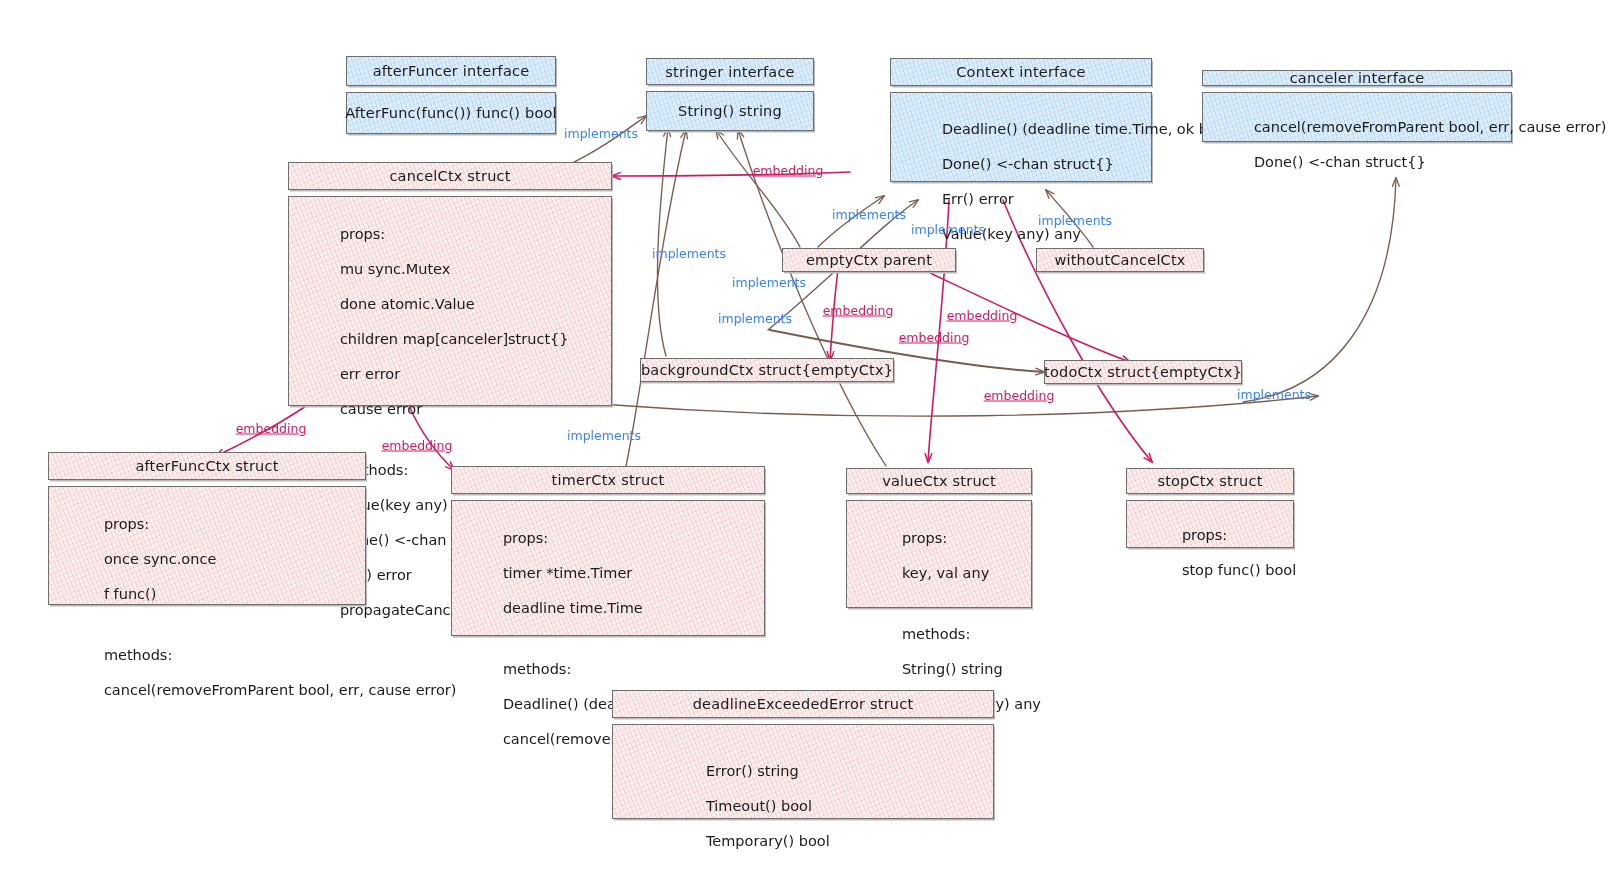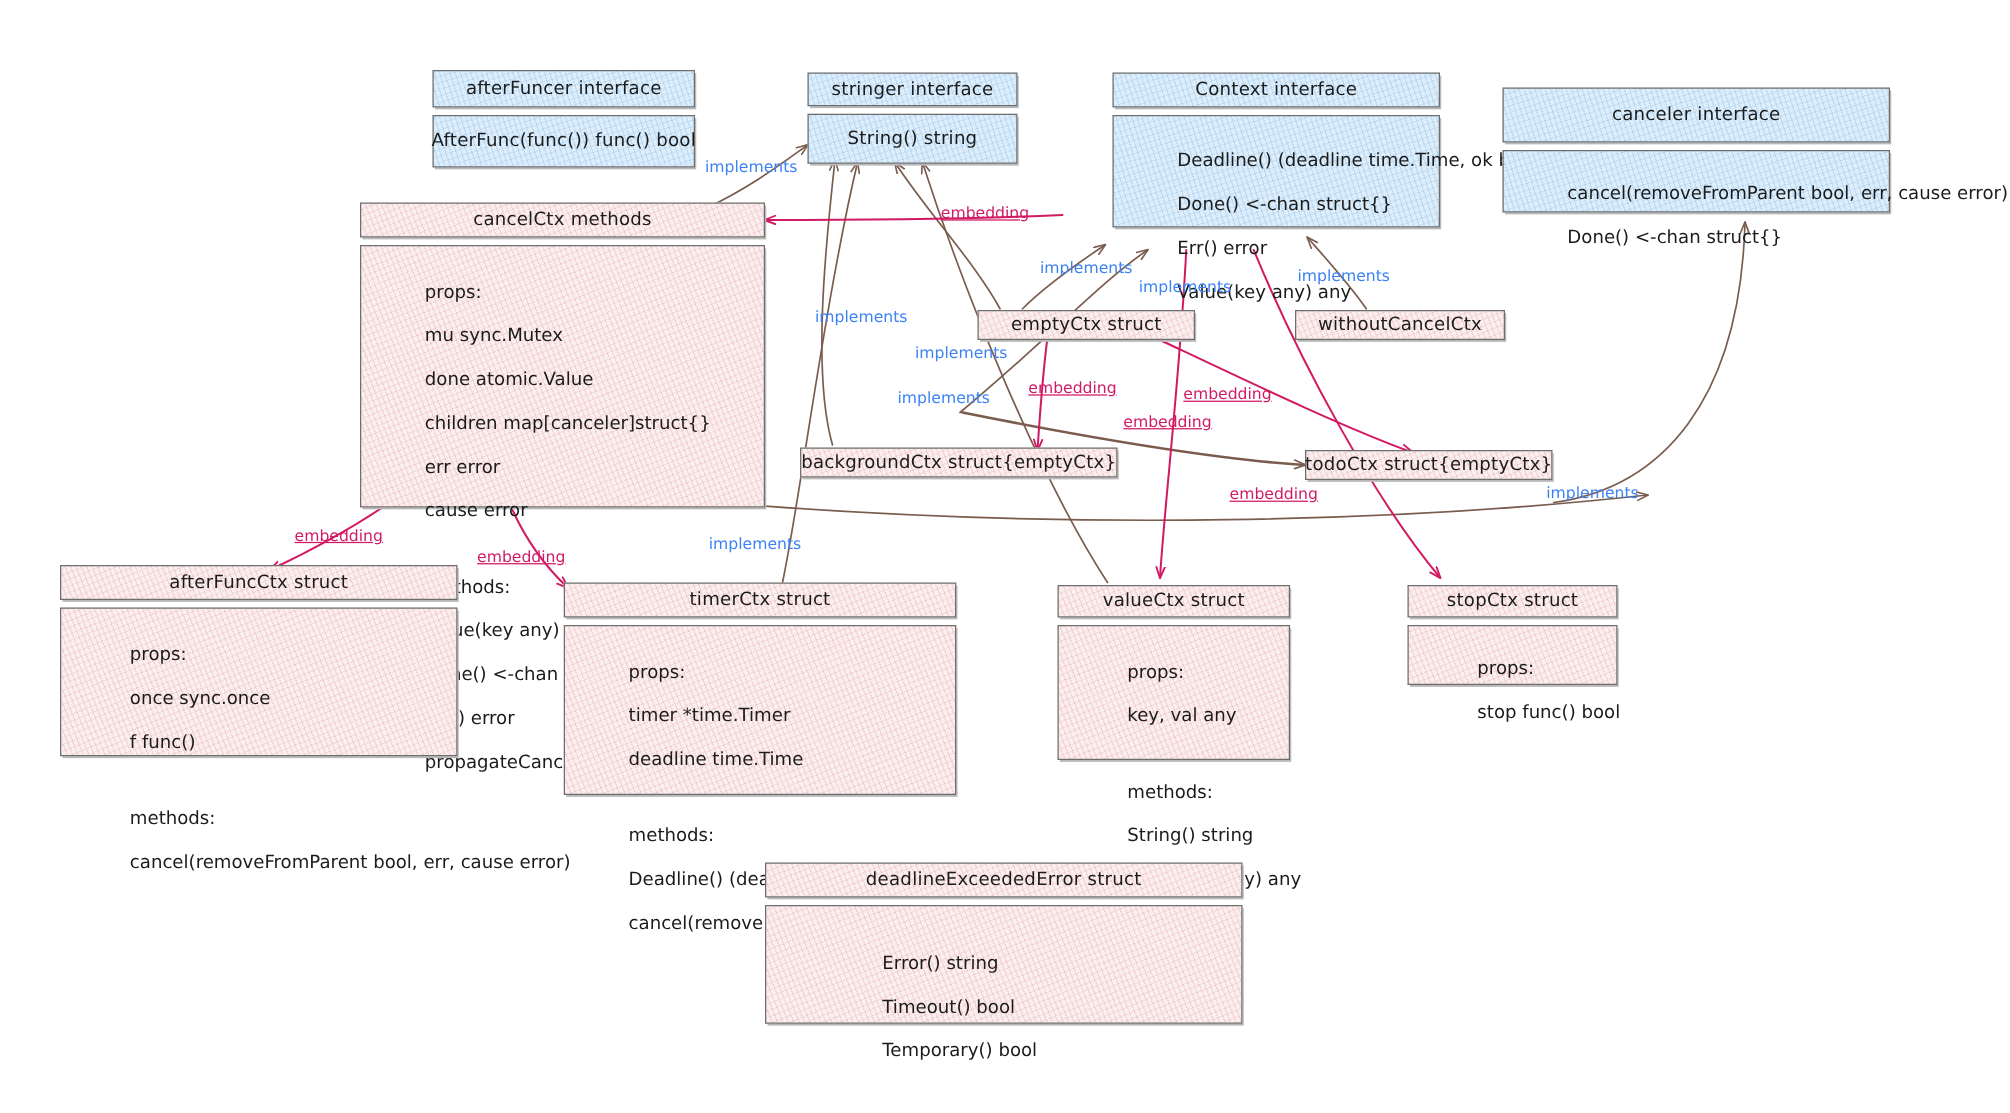--- a/index.html
+++ b/index.html
@@ -166,34 +166,34 @@
       <div class="lines" style="padding-top:10px;">
         <span>Deadline() (deadline time.Time, ok bool)</span><br>
         <span>Done() &lt;-chan struct{}</span><br>
         <span>Err() error</span><br>
         <span>Value(key any) any</span>
       </div>
     </div>
   </div>
 
   <div class="node iface" style="left:1202px; top:70px; width:310px;">
-    <div class="hdr" style="height:44px;justify-content:center;">
+    <div class="hdr" style="height:16px;justify-content:center;">
       <span class="ttl">canceler interface</span>
     </div>
     <div class="body" style="height:50px;">
       <div class="lines" style="padding-top:8px;">
         <span>cancel(removeFromParent bool, err, cause error)</span><br>
         <span>Done() &lt;-chan struct{}</span>
       </div>
     </div>
   </div>
 
   <div class="node strct" style="left:288px; top:162px; width:324px;">
     <div class="hdr" style="height:28px;">
-      <span class="ttl">cancelCtx methods</span>
+      <span class="ttl">cancelCtx struct</span>
     </div>
     <div class="body" style="height:210px;">
       <div class="lines">
         <span>props:</span><br>
         <span>mu sync.Mutex</span><br>
         <span>done atomic.Value</span><br>
         <span>children map[canceler]struct{}</span><br>
         <span>err error</span><br>
         <span>cause error</span>
         <span class="blank"></span>
@@ -201,21 +201,21 @@
         <span>Value(key any) any</span><br>
         <span>Done() &lt;-chan struct{}</span><br>
         <span>Err() error</span><br>
         <span>propagateCancel(parent Context, child canceler)</span>
       </div>
     </div>
   </div>
 
   <div class="node strct" style="left:782px; top:248px; width:174px;">
     <div class="hdr" style="height:24px;">
-      <span class="ttl">emptyCtx struct</span>
+      <span class="ttl">emptyCtx parent</span>
     </div>
   </div>
 
   <div class="node strct" style="left:1036px; top:248px; width:168px;">
     <div class="hdr" style="height:24px;">
       <span class="ttl">withoutCancelCtx</span>
     </div>
   </div>
 
   <div class="node strct" style="left:640px; top:358px; width:254px;">

